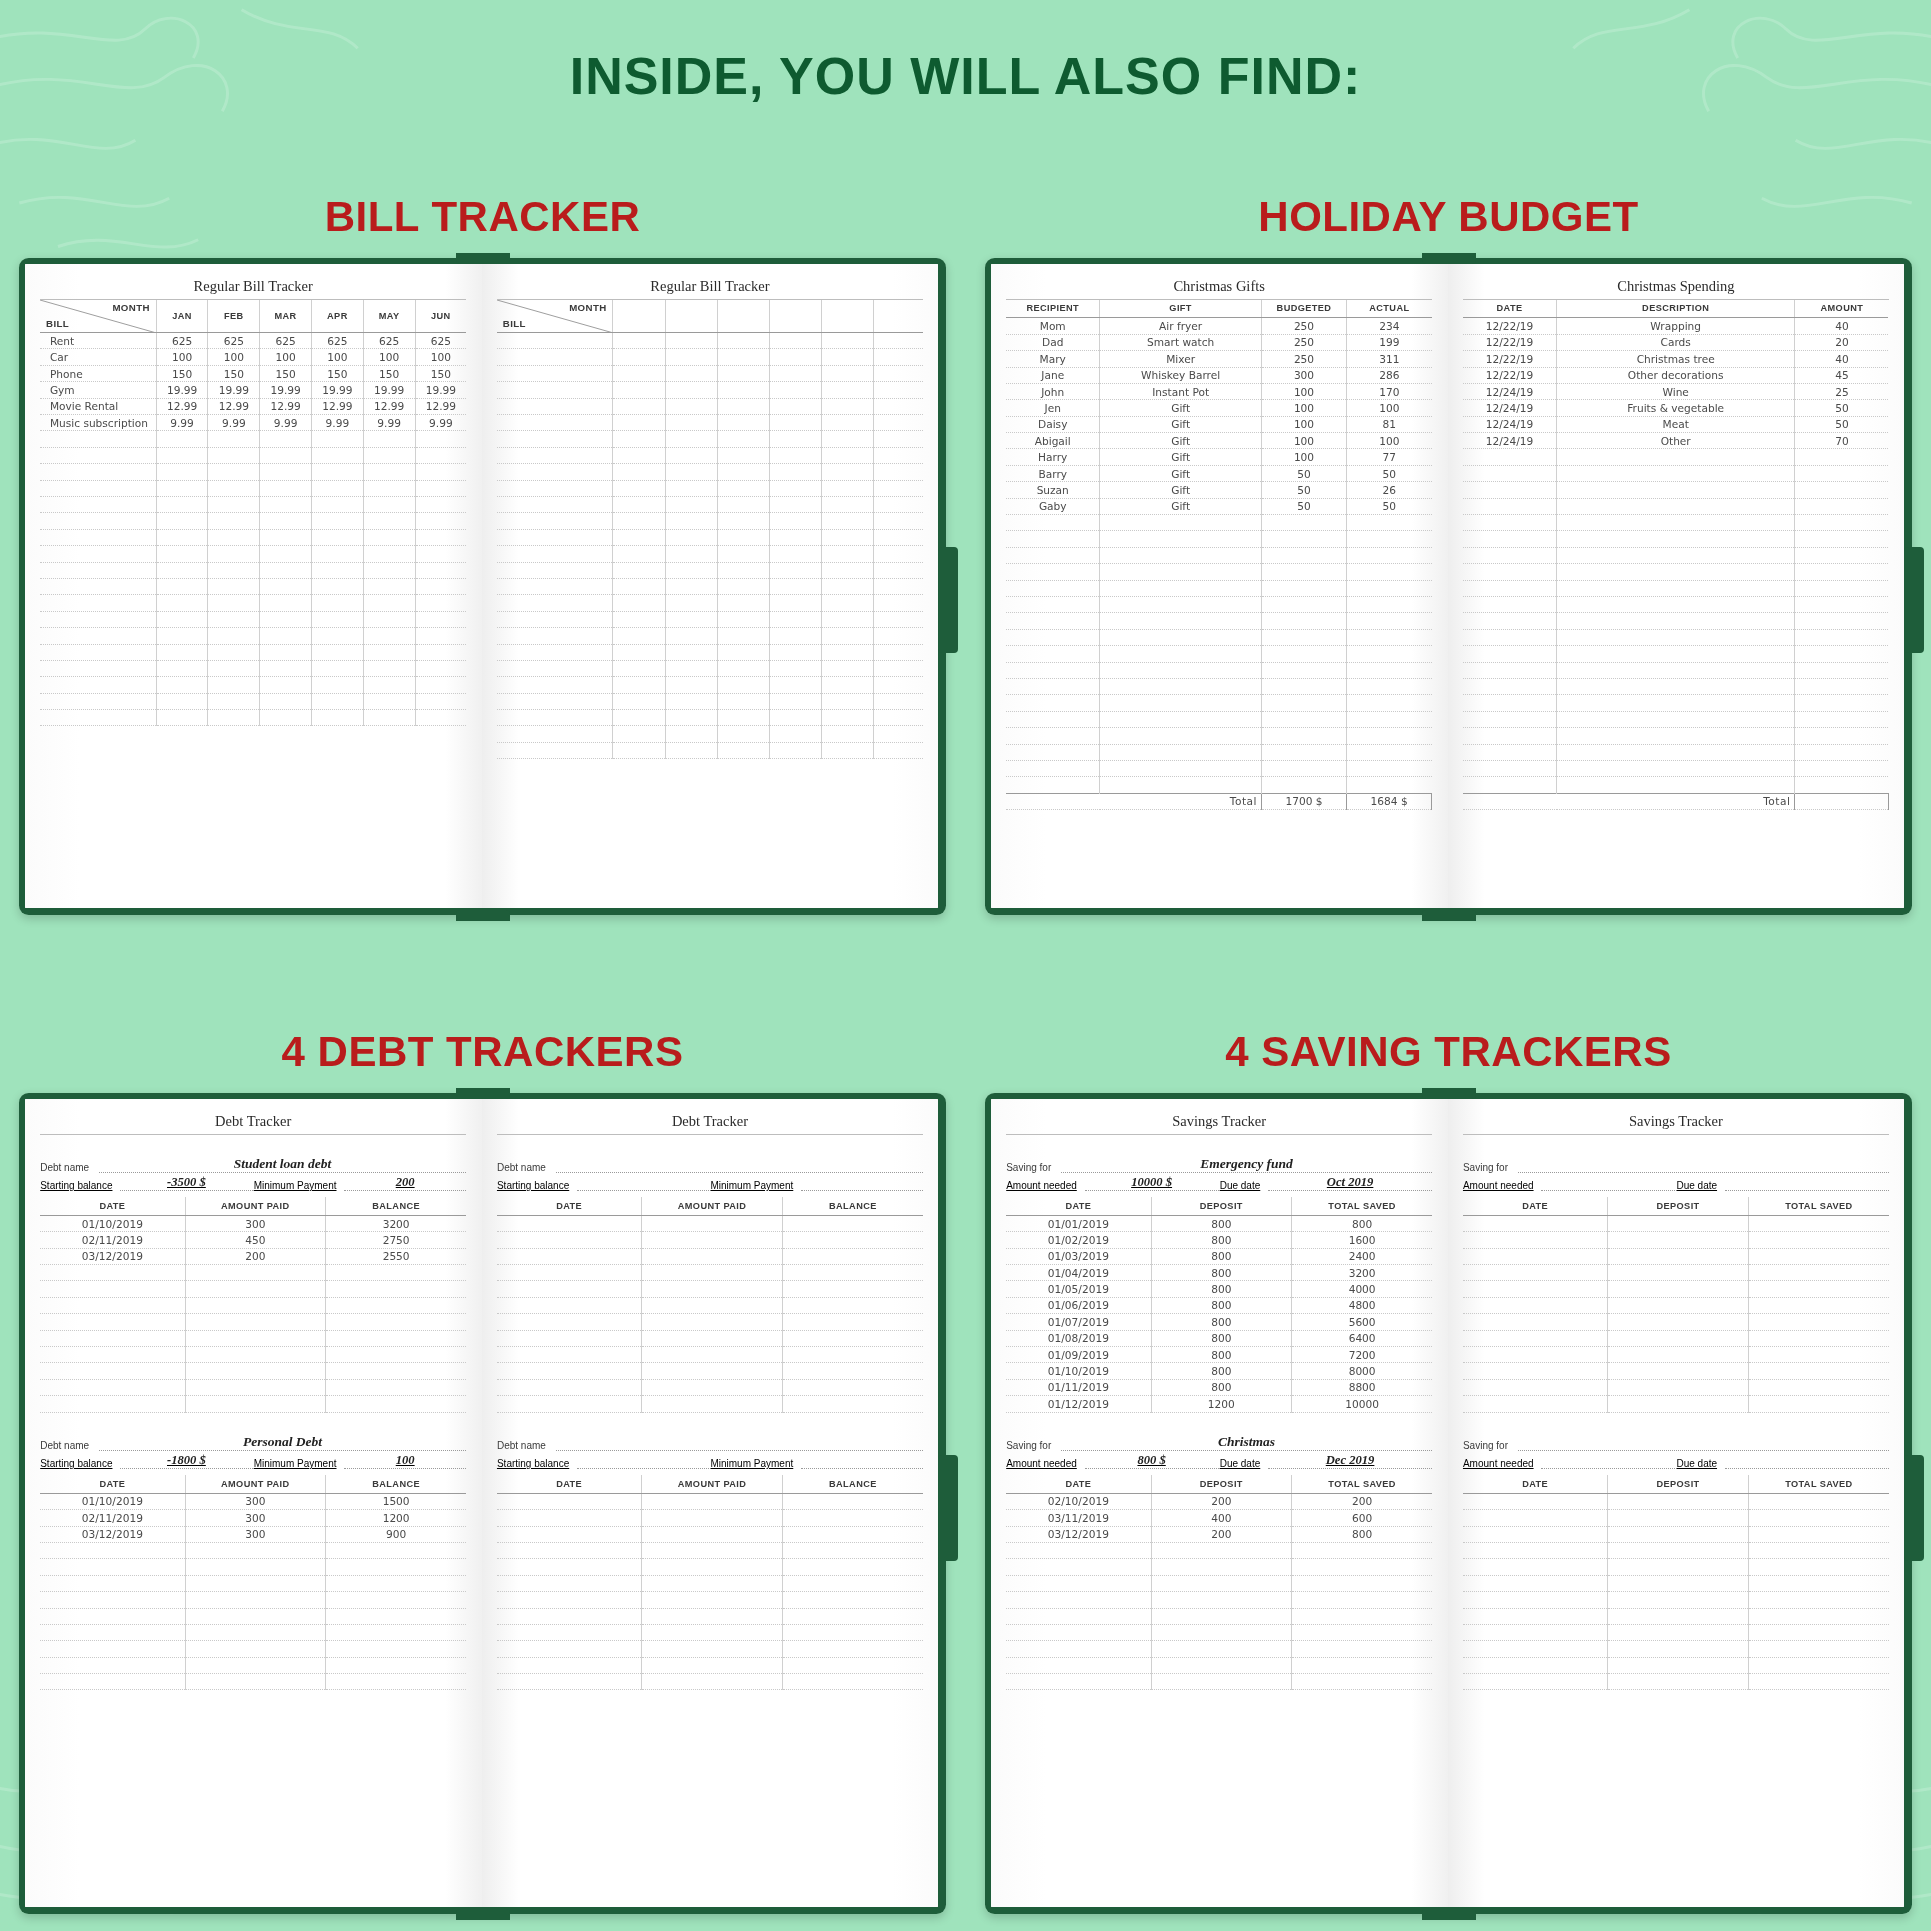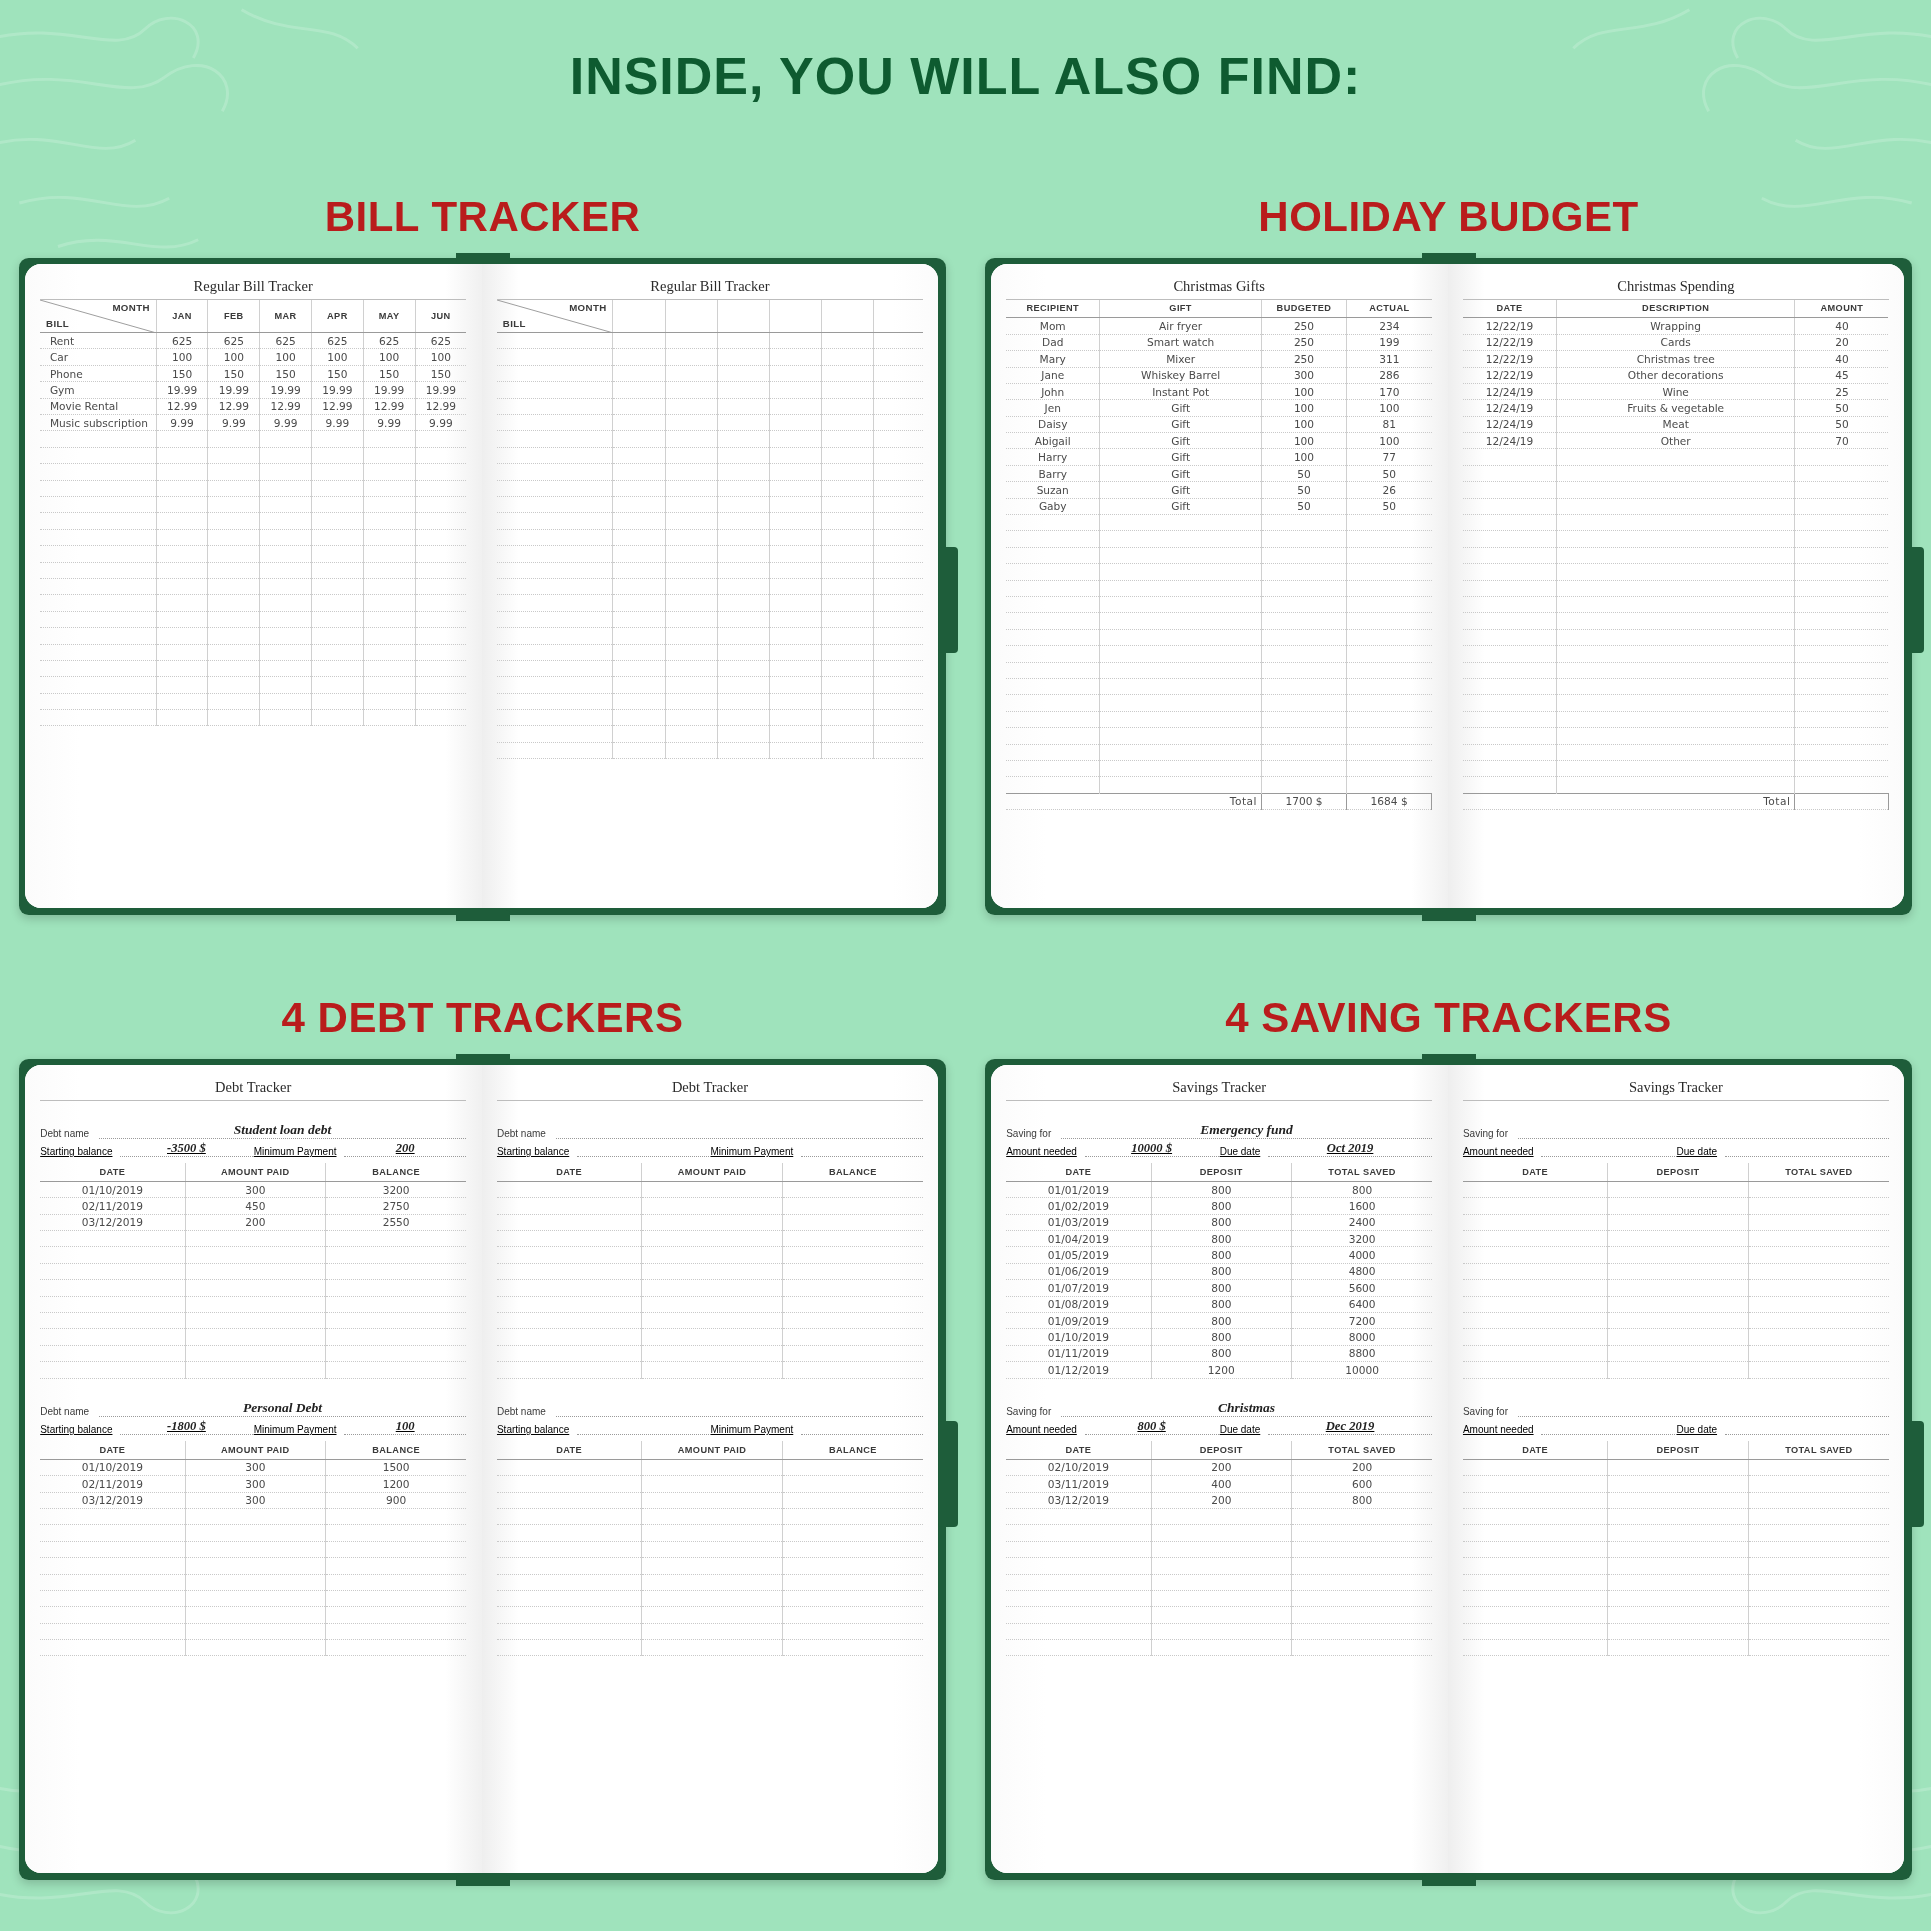--- a/index.html
+++ b/index.html
@@ -35,21 +35,21 @@
     font-size:42px;
     letter-spacing:0.5px;
     margin:0 0 17.4px 0;
   }
 
   .grid {
     position:absolute;
     left:0; right:0;
   }
   .row-top { top:193px; }
-  .row-bottom { top:994px; }
+  .row-bottom { top:1028px; }
 
   .cols { display:flex; justify-content:center; gap:39px; }
   .col { width:927px; }
 
   
   .notebook {
     position:relative;
     width:927px;
     height:657px;
     margin:0 auto;
@@ -57,21 +57,21 @@
     border-radius:9.7px;
     padding:5.8px 7.7px 7.7px 5.8px;
     box-shadow:0 3.9px 9.7px rgba(0,0,0,.18);
   }
   .notebook.small { height:821px; }
   .pages {
     position:relative;
     display:flex;
     width:100%; height:100%;
     background:#fff;
-    border-radius:16px;
+    border-radius:1px;
     overflow:hidden;
   }
   .page {
     flex:1 1 50%;
     background:#ffffff;
     position:relative;
     padding:13.5px 15.4px;
   }
   .page.left { background:linear-gradient(90deg,#fbfbfb 0%, #ffffff 12%, #ffffff 92%, #f0f0f0 100%); }
   .page.right { background:linear-gradient(270deg,#fbfbfb 0%, #ffffff 10%, #ffffff 92%, #eeeeee 100%); }

